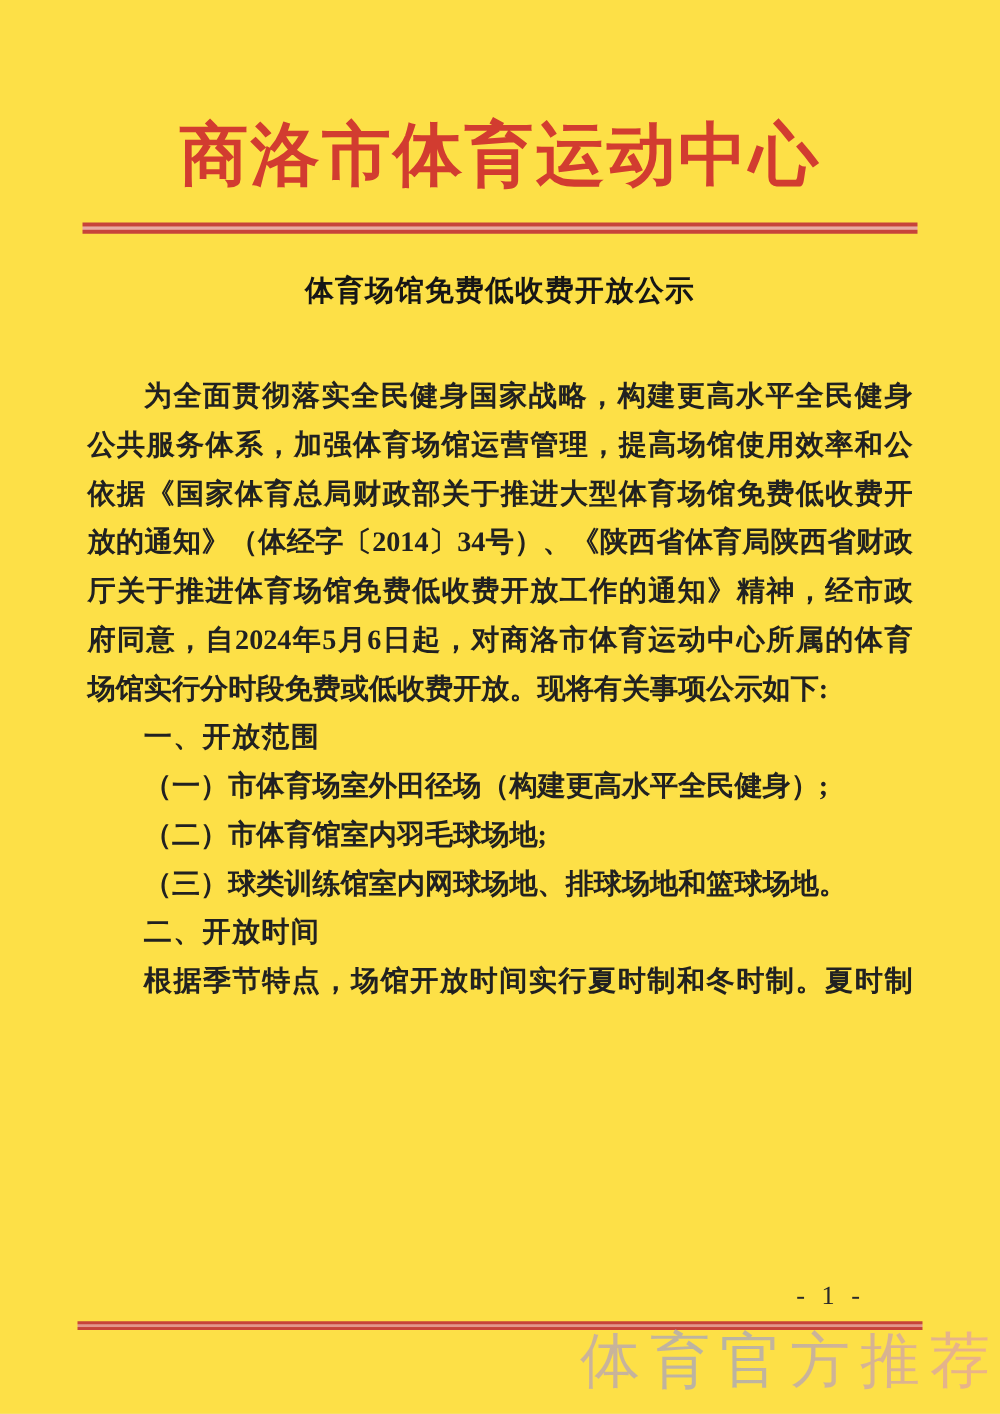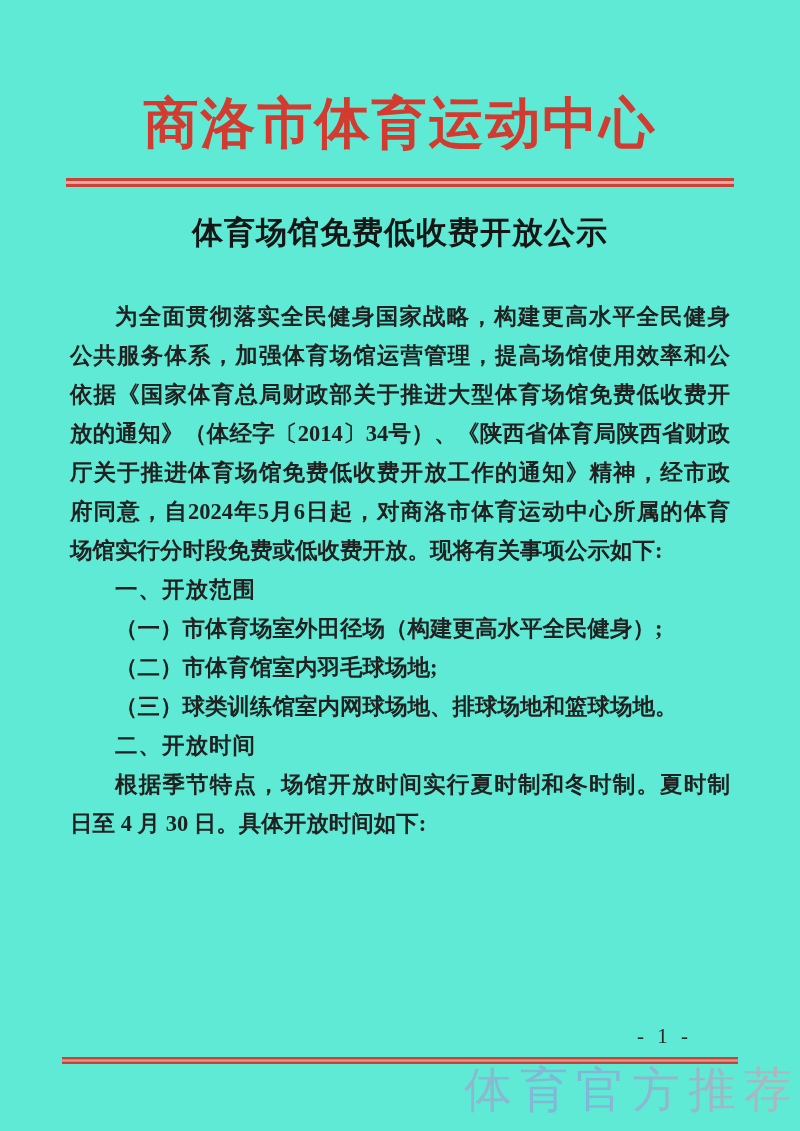--- a/index.html
+++ b/index.html
@@ -5,21 +5,21 @@
   html,body{margin:0;padding:0;}
   body{
     background:#e8e8e8;
     font-family:"Liberation Serif","DejaVu Serif",serif;
   }
   .paper{
     position:relative;
     width:800px;
     height:1131px;
     margin:0 auto;
-    background:#5eead4;
+    background:#fde047;
     overflow:hidden;
     color:var(--text-color,#1e1e1e);
   }
   
   .letterhead{
     position:absolute;
     top:88px;
     left:0;
     width:100%;
     text-align:center;
@@ -40,21 +40,21 @@
       var(--rule-light,#e9aba2) 40%, var(--rule-light,#e9aba2) 60%,
       var(--rule-red,#c7443a) 70%,  var(--rule-red,#c7443a) 100%);
   }
   
   .doc-title{
     position:absolute;
     top:211px;
     left:0;
     width:100%;
     text-align:center;
-    font-size:31px;
+    font-size:23px;
     line-height:44px;
     font-weight:bold;
     letter-spacing:1px;
     color:#161616;
   }
   
   .body-block{
     position:absolute;
     top:297px;
     left:70px;
@@ -139,21 +139,20 @@
       <div class="line justify">放的通知》（体经字〔2014〕34号）、《陕西省体育局陕西省财政</div>
       <div class="line justify">厅关于推进体育场馆免费低收费开放工作的通知》精神，经市政</div>
       <div class="line justify">府同意，自2024年5月6日起，对商洛市体育运动中心所属的体育</div>
       <div class="line">场馆实行分时段免费或低收费开放。现将有关事项公示如下:</div>
       <div class="line indent heading">一、开放范围</div>
       <div class="line indent">（一）市体育场室外田径场（构建更高水平全民健身）;</div>
       <div class="line indent">（二）市体育馆室内羽毛球场地;</div>
       <div class="line indent">（三）球类训练馆室内网球场地、排球场地和篮球场地。</div>
       <div class="line indent heading">二、开放时间</div>
       <div class="line justify indent">根据季节特点，场馆开放时间实行夏时制和冬时制。夏时制</div>
-      <div class="line">日至 4 月 30 日。具体开放时间如下:</div>
     </div>
 
   <div class="page-number">- 1 -</div>
 
   <div class="footer-rule"></div>
 
   <div class="watermark">体育官方推荐</div>
 
 </div>
 

